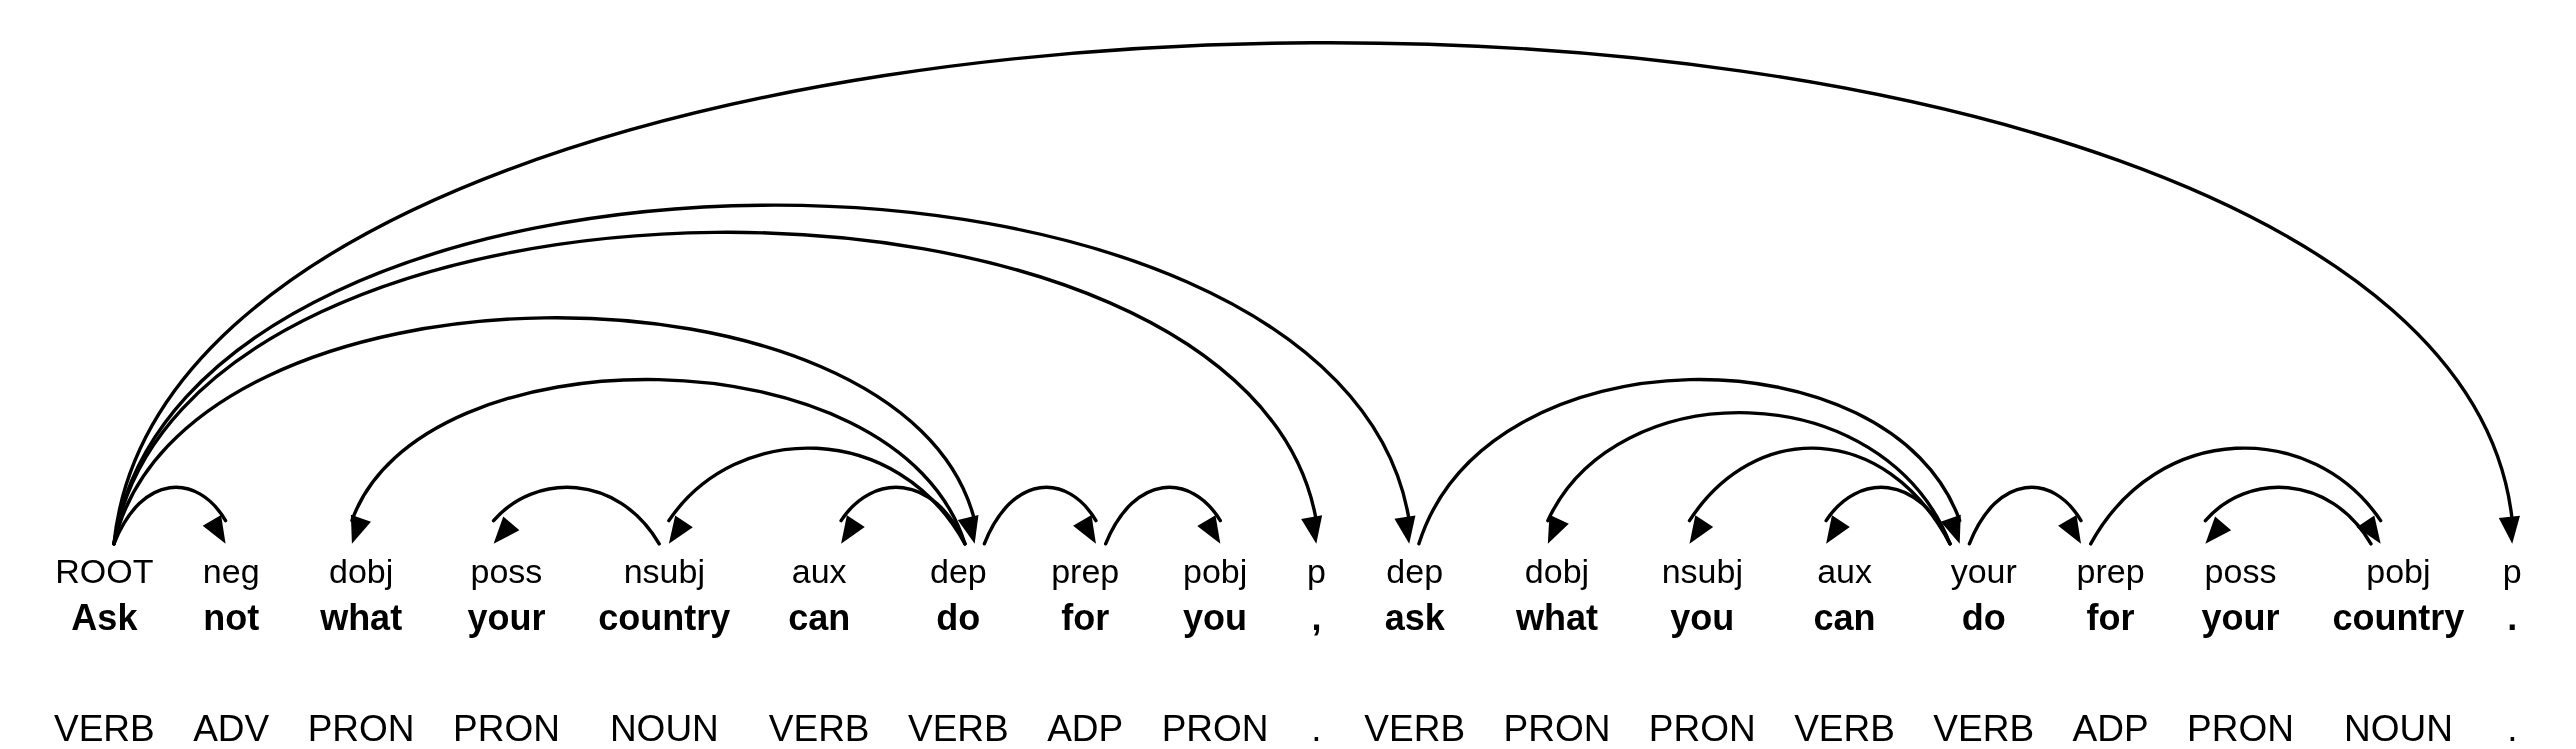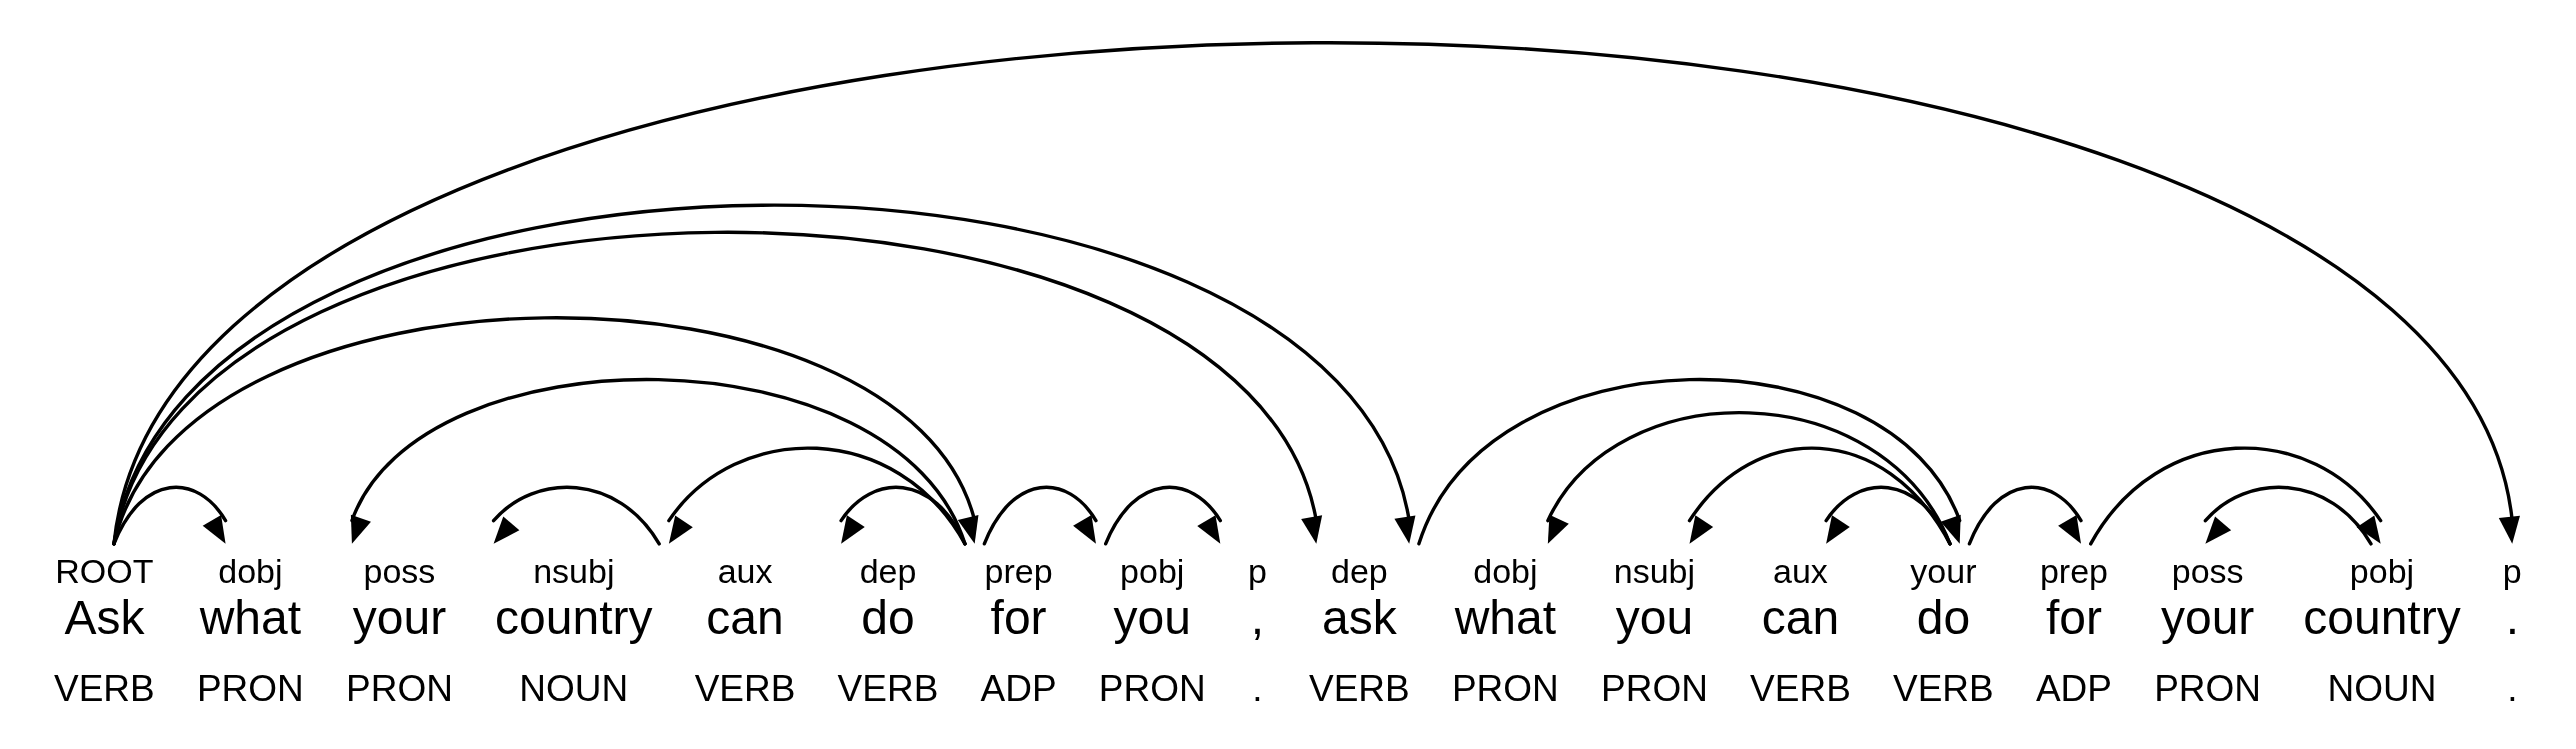--- a/index.html
+++ b/index.html
@@ -35,29 +35,29 @@
     display: flex;
     flex-direction: column;
     align-items: center;
   }
   .dep-label {
     font-size: 34px;
     line-height: 39px;
     white-space: nowrap;
   }
   .word {
-    font-size: 48px;
+    font-size: 36px;
     line-height: 54px;
-    font-weight: 400;
+    font-weight: 700;
     white-space: nowrap;
   }
   .pos {
     font-size: 37px;
     line-height: 39px;
-    margin-top: 24px;
+    margin-top: 64px;
     white-space: nowrap;
   }
 </style>
 </head>
 <body>
 
 <div id="canvas">
   <svg id="arc-svg" width="2576" height="750" viewBox="0 0 2662 775">
       <path d="M 117.7421875 562 C 146.58203125 488.685, 204.26171875 488.685, 233.1015625 538" fill="none" stroke="#000000" stroke-width="3.5" stroke-linecap="round"></path>
       <polygon points="222.1015625,534 244.1015625,534 233.1015625,562" fill="#000000" transform="rotate(-30.3 233.1015625 562)"></polygon>
@@ -96,20 +96,25 @@
       <path d="M 117.7421875 562 C 187.7421875 -124.495, 2526.09375 -124.495, 2596.09375 538" fill="none" stroke="#000000" stroke-width="3.5" stroke-linecap="round"></path>
       <polygon points="2585.09375,534 2607.09375,534 2596.09375,562" fill="#000000" transform="rotate(-6.0 2596.09375 562)"></polygon>
     </svg>
   <div id="token-row">
   <div class="token">
     <div class="dep-label">ROOT</div>
     <div class="word">Ask</div>
     <div class="pos">VERB</div>
   </div>
 
+  <div class="token">
+    <div class="dep-label">neg</div>
+    <div class="word">not</div>
+    <div class="pos">ADV</div>
+  </div>
 
   <div class="token">
     <div class="dep-label">dobj</div>
     <div class="word">what</div>
     <div class="pos">PRON</div>
   </div>
 
   <div class="token">
     <div class="dep-label">poss</div>
     <div class="word">your</div>

